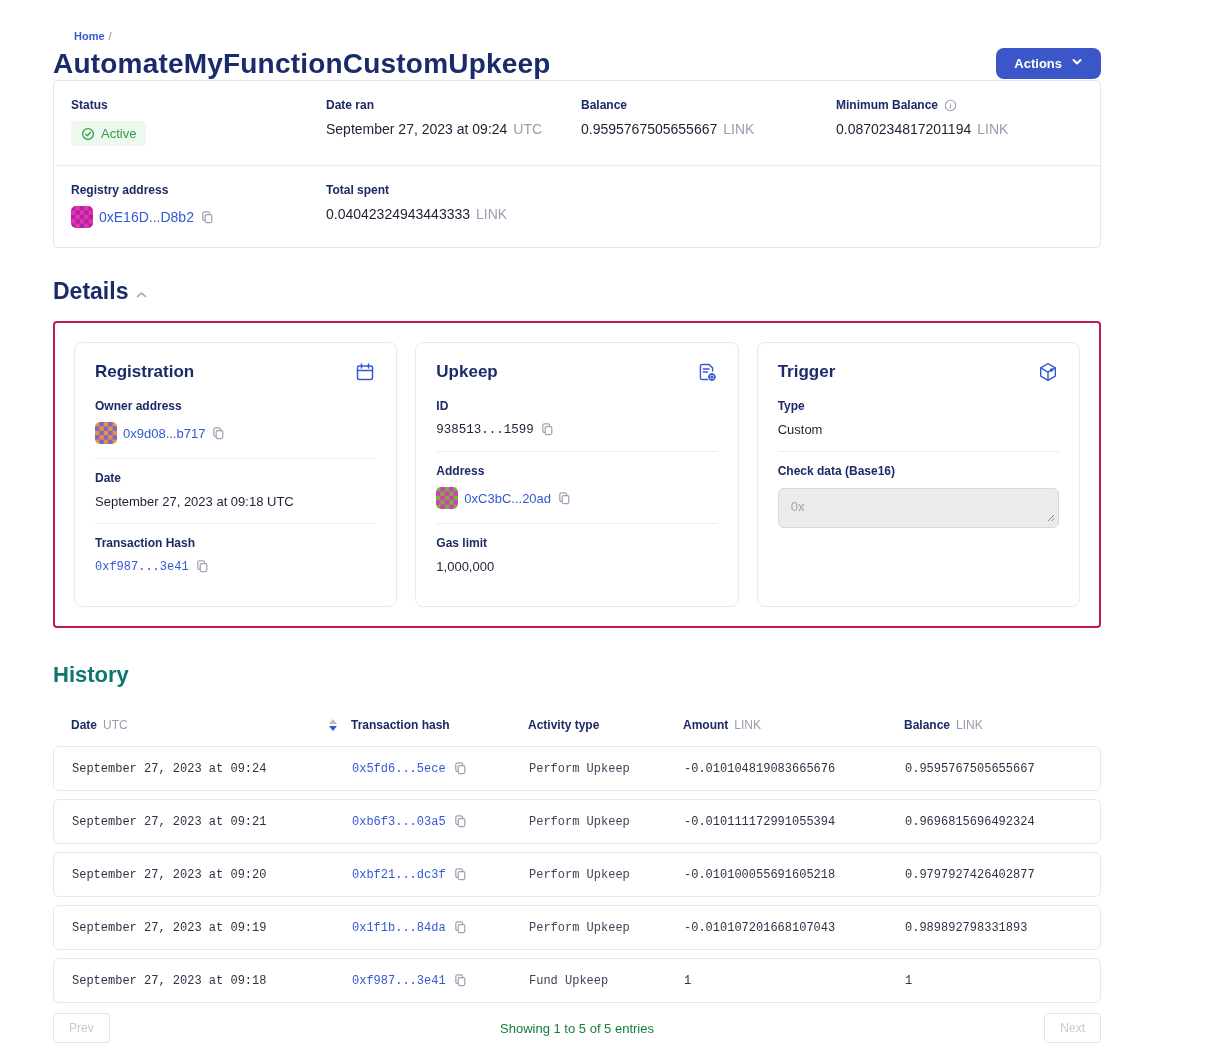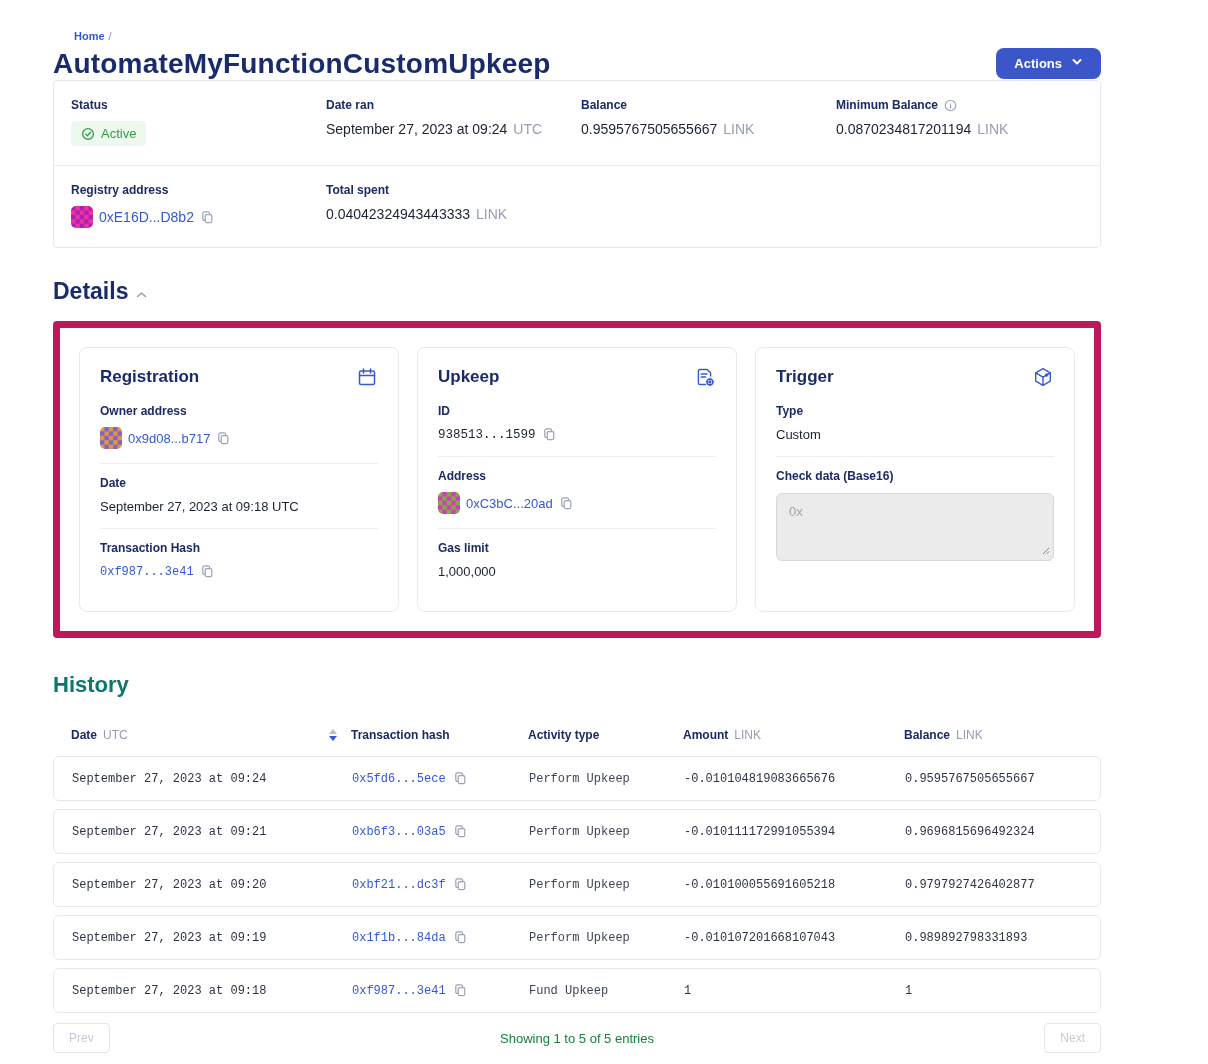--- a/index.html
+++ b/index.html
@@ -38,33 +38,33 @@
   }
   .addr-link { color: #3558d4; font-size: 14px; cursor: pointer; text-decoration: none; }
   .mono { font-family: "Liberation Mono", monospace; }
   .identicon { width: 22px; height: 22px; border-radius: 5px; overflow: hidden; flex: 0 0 auto; }
   .copy-btn { background: none; border: none; cursor: pointer; color: #9aa1b3; display: inline-flex; padding: 0; }
 
   
   .section-heading { display: flex; align-items: center; gap: 8px; margin-top: 30px; text-align: center; }
   .section-heading h2 { font-size: 23px; font-weight: bold; color: #1a2b6b; }
   .collapse-caret { background: none; border: none; cursor: pointer; color: #9aa1b3; display: inline-flex; margin-top: 6px; }
-  .details-panel { margin-top: 16px; border: 7px solid #be185d; border-radius: 4px; padding: 19px; }
+  .details-panel { margin-top: 16px; border: 2px solid #be185d; border-radius: 4px; padding: 19px; }
   .details-grid { display: grid; grid-template-columns: 1fr 1fr 1fr; gap: 18px; }
   .detail-card { border: 1px solid #e8eaf1; border-radius: 8px; padding: 18px 20px; min-height: 225px; background: #fff; }
   .detail-card-head { display: flex; align-items: center; justify-content: space-between; margin-bottom: 4px; }
   .detail-card-title { font-size: 17px; font-weight: bold; color: #1a2b6b; }
   .card-icon { color: #3558d4; display: inline-flex; }
   .detail-field { padding: 12px 0 14px 0; }
   .detail-field + .detail-field { border-top: 1px solid #eceef4; }
   .detail-field .field-value { font-size: 13px; }
   .detail-field .addr-link { font-size: 13px; }
   .checkdata-box { position: relative; margin-top: 10px; }
   .checkdata-input {
-    width: 100%; height: 68px; resize: none;
+    width: 100%; height: 40px; resize: none;
     background: #ebebeb; border: 1px solid #d8d8d8; border-radius: 6px;
     padding: 10px 12px; font-size: 13px; color: #555;
     font-family: "Liberation Sans", sans-serif;
   }
   .checkdata-input::placeholder { color: #a2a2a2; }
   .resize-grip { position: absolute; right: 4px; bottom: 6px; color: #8a8a8a; pointer-events: none; }
 
   
   .history-heading { font-size: 22px; font-weight: bold; color: #0f766e; margin-top: 34px; }
   .table-grid { display: grid; grid-template-columns: 280px 177px 155px 221px 1fr; align-items: center; }

